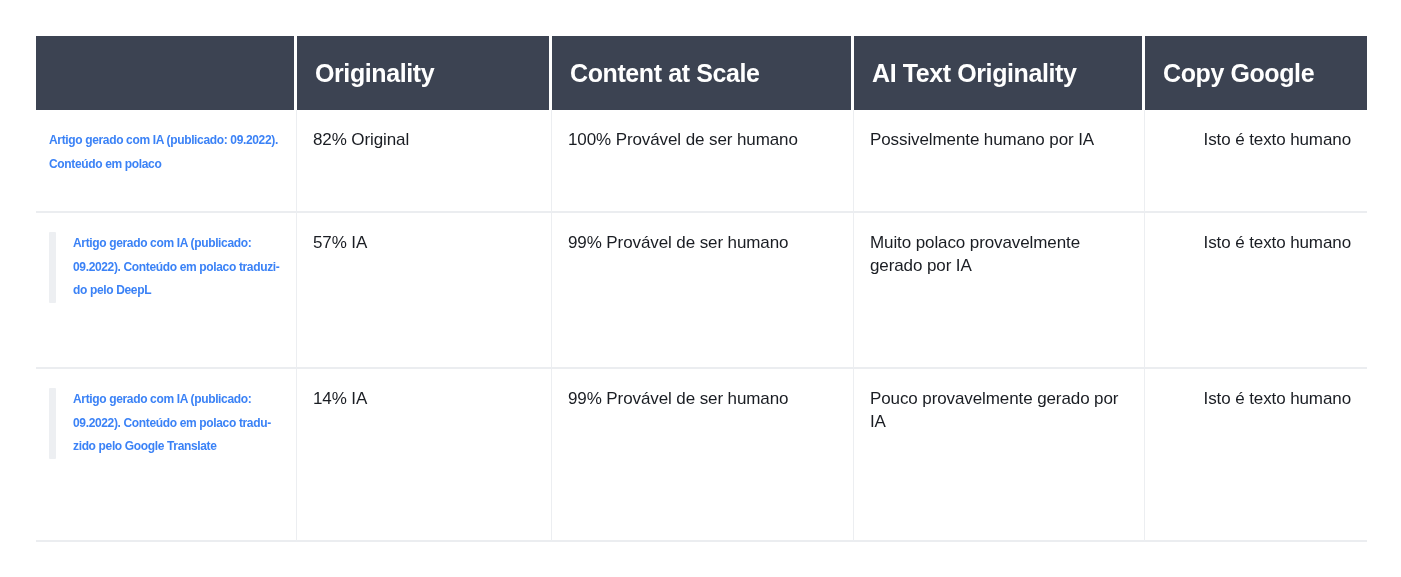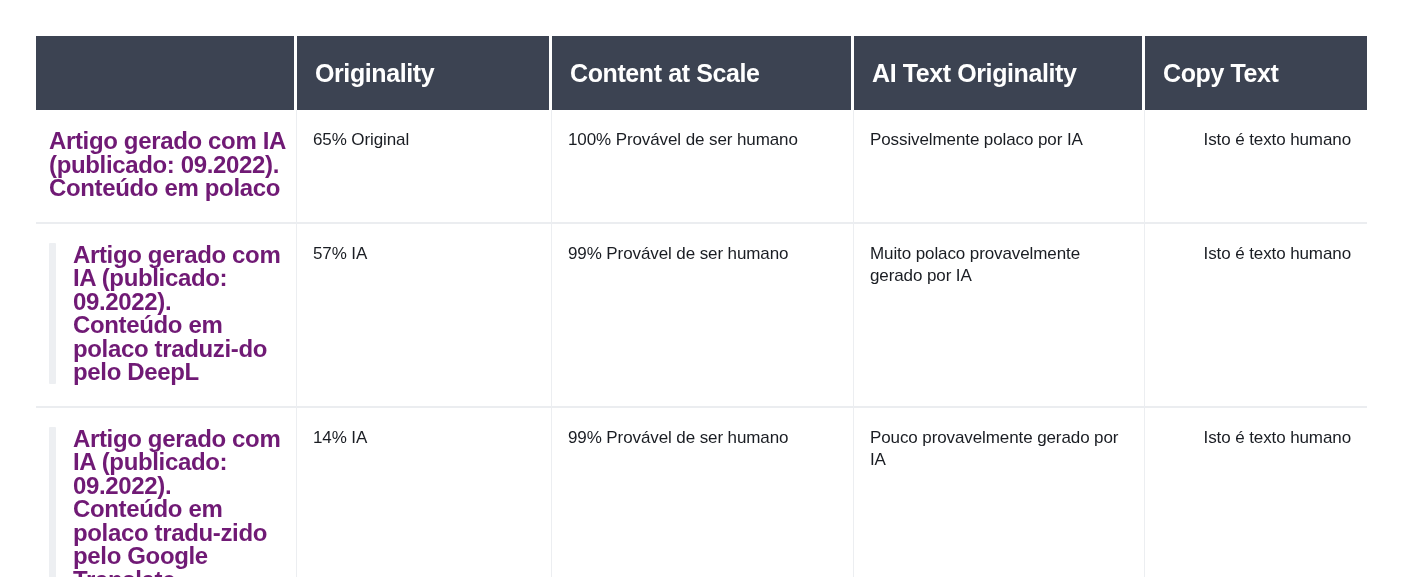--- a/index.html
+++ b/index.html
@@ -104,23 +104,23 @@
   }
   .accent-bar.hidden {
     background: transparent;
     flex: 0 0 0px;
     width: 0;
     margin-right: 0;
   }
   .label-text {
     font-family: "Liberation Sans", sans-serif;
     font-weight: bold;
-    font-size: 24px;
+    font-size: 12px;
     line-height: 23.5px;
-    color: #701a75;
+    color: #3b82f6;
     letter-spacing: -0.35px;
     word-break: normal;
     overflow-wrap: break-word;
     hyphens: manual;
   }
 
   
   .value-text {
     font-family: "Liberation Sans", sans-serif;
     font-weight: normal;
@@ -147,40 +147,40 @@
         <col class="c2">
         <col class="c3">
         <col class="c4">
       </colgroup>
       <thead>
         <tr>
           <th class="spacer-col"></th>
           <th>Originality</th>
           <th>Content at Scale</th>
           <th>AI Text Originality</th>
-          <th class="last-col">Copy Text</th>
+          <th class="last-col">Copy Google</th>
         </tr>
       </thead>
       <tbody>
 
         <tr class="row-0">
           <td class="label-cell">
             <div class="label-inner">
               <span class="accent-bar hidden"></span>
               <span class="label-text">Artigo gerado com IA (publicado: 09.2022). Conteúdo em polaco</span>
             </div>
           </td>
           <td>
-            <span class="value-text">65% Original</span>
+            <span class="value-text">82% Original</span>
           </td>
           <td>
             <span class="value-text">100% Provável de ser humano</span>
           </td>
           <td>
-            <span class="value-text">Possivelmente polaco por IA</span>
+            <span class="value-text">Possivelmente humano por IA</span>
           </td>
           <td class="last-col">
             <span class="value-text">Isto é texto humano</span>
           </td>
         </tr>
 
         <tr class="row-1">
           <td class="label-cell">
             <div class="label-inner">
               <span class="accent-bar"></span>

